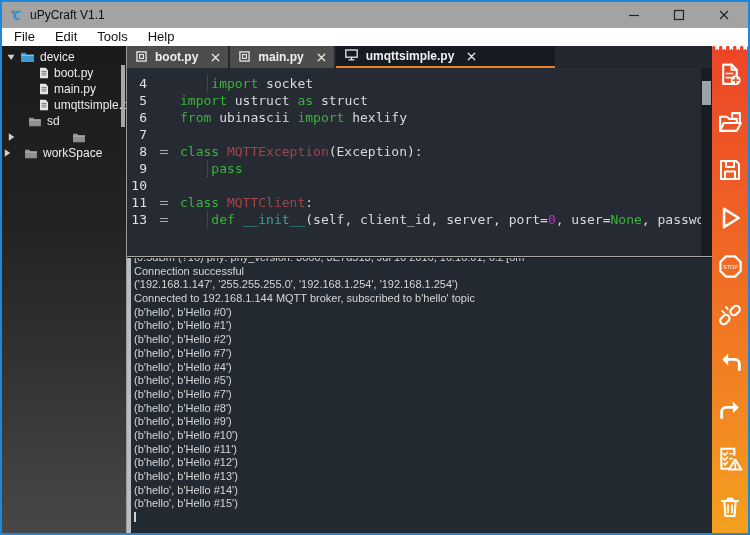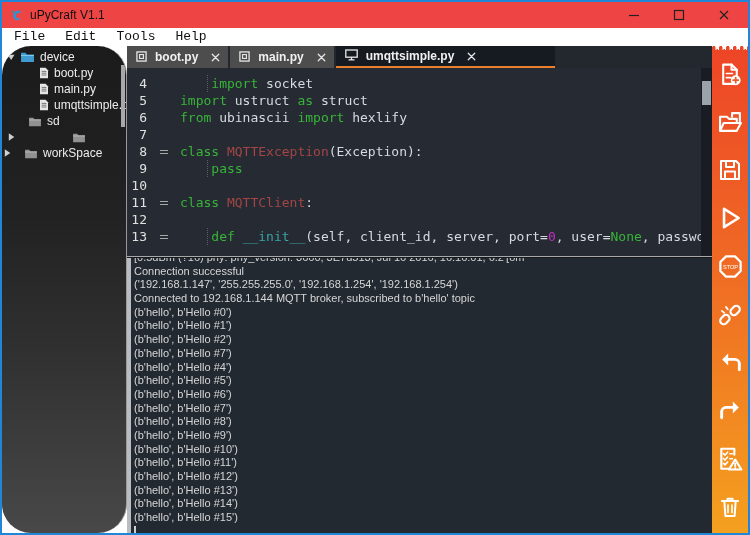--- a/index.html
+++ b/index.html
@@ -2,40 +2,40 @@
 <html><head>
 <meta charset="utf-8">
 <style>
   * { margin:0; padding:0; box-sizing:border-box; }
   html,body { width:750px; height:535px; overflow:hidden; background:#000;
               font-family:"Liberation Sans", sans-serif; }
   #win { position:relative; width:750px; height:535px; border:2px solid #1f86d8;
          background:#fff; }
 
   
-  #titlebar { position:absolute; left:0; top:0; right:0; height:26px; background:#ef4444;
+  #titlebar { position:absolute; left:0; top:0; right:0; height:26px; background:#a3a3a3;
               display:flex; align-items:center; }
   #app-icon { margin-left:7px; display:flex; }
   #title-text { margin-left:6px; font-size:12px; color:#111; }
   #win-controls { position:absolute; right:2px; top:0; height:26px; display:flex; }
   .wbtn { width:45px; height:26px; display:flex; align-items:center; justify-content:center; }
 
   
   #menubar { position:absolute; left:0; top:26px; right:0; height:18px; background:#fff;
-             display:flex; align-items:center;font-family:Liberation Mono, monospace; }
+             display:flex; align-items:center; }
   .menu-item { font-size:13px; color:#111; padding:0 10px; height:18px; line-height:17px; }
   .menu-item:first-child { margin-left:2px; }
 
   
   #content { position:absolute; left:0; top:44px; right:0; bottom:0; }
 
   
   #tree-panel { position:absolute; left:0; top:0; bottom:0; width:125px;
     background:linear-gradient(180deg,#1b1b1b 0%,#222 35%,#303030 62%,#484848 100%);
-    border-right:1px solid #9a9a9a; overflow:hidden;border-radius:29px; }
+    border-right:1px solid #9a9a9a; overflow:hidden; }
   #file-tree { padding-top:3px; }
   .trow { height:16px; display:flex; align-items:center; white-space:nowrap; overflow:hidden; }
   .trow .arrow { width:13px; display:flex; justify-content:flex-start; flex:none; }
   .trow .ticon { display:flex; flex:none; }
   .trow .tlabel { margin-left:5px; font-size:12px; color:#ececec; }
   #tree-scroll-thumb { position:absolute; right:1px; top:19px; width:4px; height:62px;
     background:#a8a8a8; }
 
   
   #main { position:absolute; left:125px; right:36px; top:0; bottom:0; background:#23272e; }
@@ -262,21 +262,20 @@
       <div id="editor">
         <div id="editor-lines">
             <div class="eline"><span class="lnum">4</span><span class="fold"></span><span class="codeseg"><i class="guide"></i><span class="c-pl">    </span><span class="c-kw">import</span><span class="c-pl"> socket</span></span></div>
             <div class="eline"><span class="lnum">5</span><span class="fold"></span><span class="codeseg"><span class="c-kw">import</span><span class="c-pl"> ustruct </span><span class="c-kw">as</span><span class="c-pl"> struct</span></span></div>
             <div class="eline"><span class="lnum">6</span><span class="fold"></span><span class="codeseg"><span class="c-kw">from</span><span class="c-pl"> ubinascii </span><span class="c-kw">import</span><span class="c-pl"> hexlify</span></span></div>
             <div class="eline"><span class="lnum">7</span><span class="fold"></span><span class="codeseg"></span></div>
             <div class="eline"><span class="lnum">8</span><span class="fold"><i></i></span><span class="codeseg"><span class="c-kw">class</span><span class="c-pl"> </span><span class="c-cls">MQTTException</span><span class="c-pl">(Exception):</span></span></div>
             <div class="eline"><span class="lnum">9</span><span class="fold"></span><span class="codeseg"><i class="guide"></i><span class="c-pl">    </span><span class="c-kw">pass</span></span></div>
             <div class="eline"><span class="lnum">10</span><span class="fold"></span><span class="codeseg"></span></div>
             <div class="eline"><span class="lnum">11</span><span class="fold"><i></i></span><span class="codeseg"><span class="c-kw">class</span><span class="c-pl"> </span><span class="c-cls">MQTTClient</span><span class="c-pl">:</span></span></div>
-            <div class="eline"><span class="lnum">12</span><span class="fold"></span><span class="codeseg"></span></div>
             <div class="eline"><span class="lnum">13</span><span class="fold"><i></i></span><span class="codeseg"><i class="guide"></i><span class="c-pl">    </span><span class="c-kw">def</span><span class="c-pl"> </span><span class="c-fn">__init__</span><span class="c-pl">(self, client_id, server, port=</span><span class="c-num">0</span><span class="c-pl">, user=</span><span class="c-kw">None</span><span class="c-pl">, password=</span></span></div>
           </div>
       </div>
       <div id="editor-vscroll">
         <div class="thumb"></div>
       </div>
 
       <div id="split"></div>
 
       <div id="console">
@@ -285,21 +284,20 @@
             <div class="cline clipped">[0.5dBm (?16) phy: phy_version: 3660, 3E7d513, Jul 16 2016, 16:16:01, 6.2'[om</div>
             <div class="cline">Connection successful</div>
             <div class="cline">('192.168.1.147', '255.255.255.0', '192.168.1.254', '192.168.1.254')</div>
             <div class="cline">Connected to 192.168.1.144 MQTT broker, subscribed to b'hello' topic</div>
             <div class="cline">(b'hello', b'Hello #0')</div>
             <div class="cline">(b'hello', b'Hello #1')</div>
             <div class="cline">(b'hello', b'Hello #2')</div>
             <div class="cline">(b'hello', b'Hello #7')</div>
             <div class="cline">(b'hello', b'Hello #4')</div>
             <div class="cline">(b'hello', b'Hello #5')</div>
-            <div class="cline">(b'hello', b'Hello #6')</div>
             <div class="cline">(b'hello', b'Hello #7')</div>
             <div class="cline">(b'hello', b'Hello #8')</div>
             <div class="cline">(b'hello', b'Hello #9')</div>
             <div class="cline">(b'hello', b'Hello #10')</div>
             <div class="cline">(b'hello', b'Hello #11')</div>
             <div class="cline">(b'hello', b'Hello #12')</div>
             <div class="cline">(b'hello', b'Hello #13')</div>
             <div class="cline">(b'hello', b'Hello #14')</div>
             <div class="cline">(b'hello', b'Hello #15')</div>
             <div id="console-cursor"></div>

